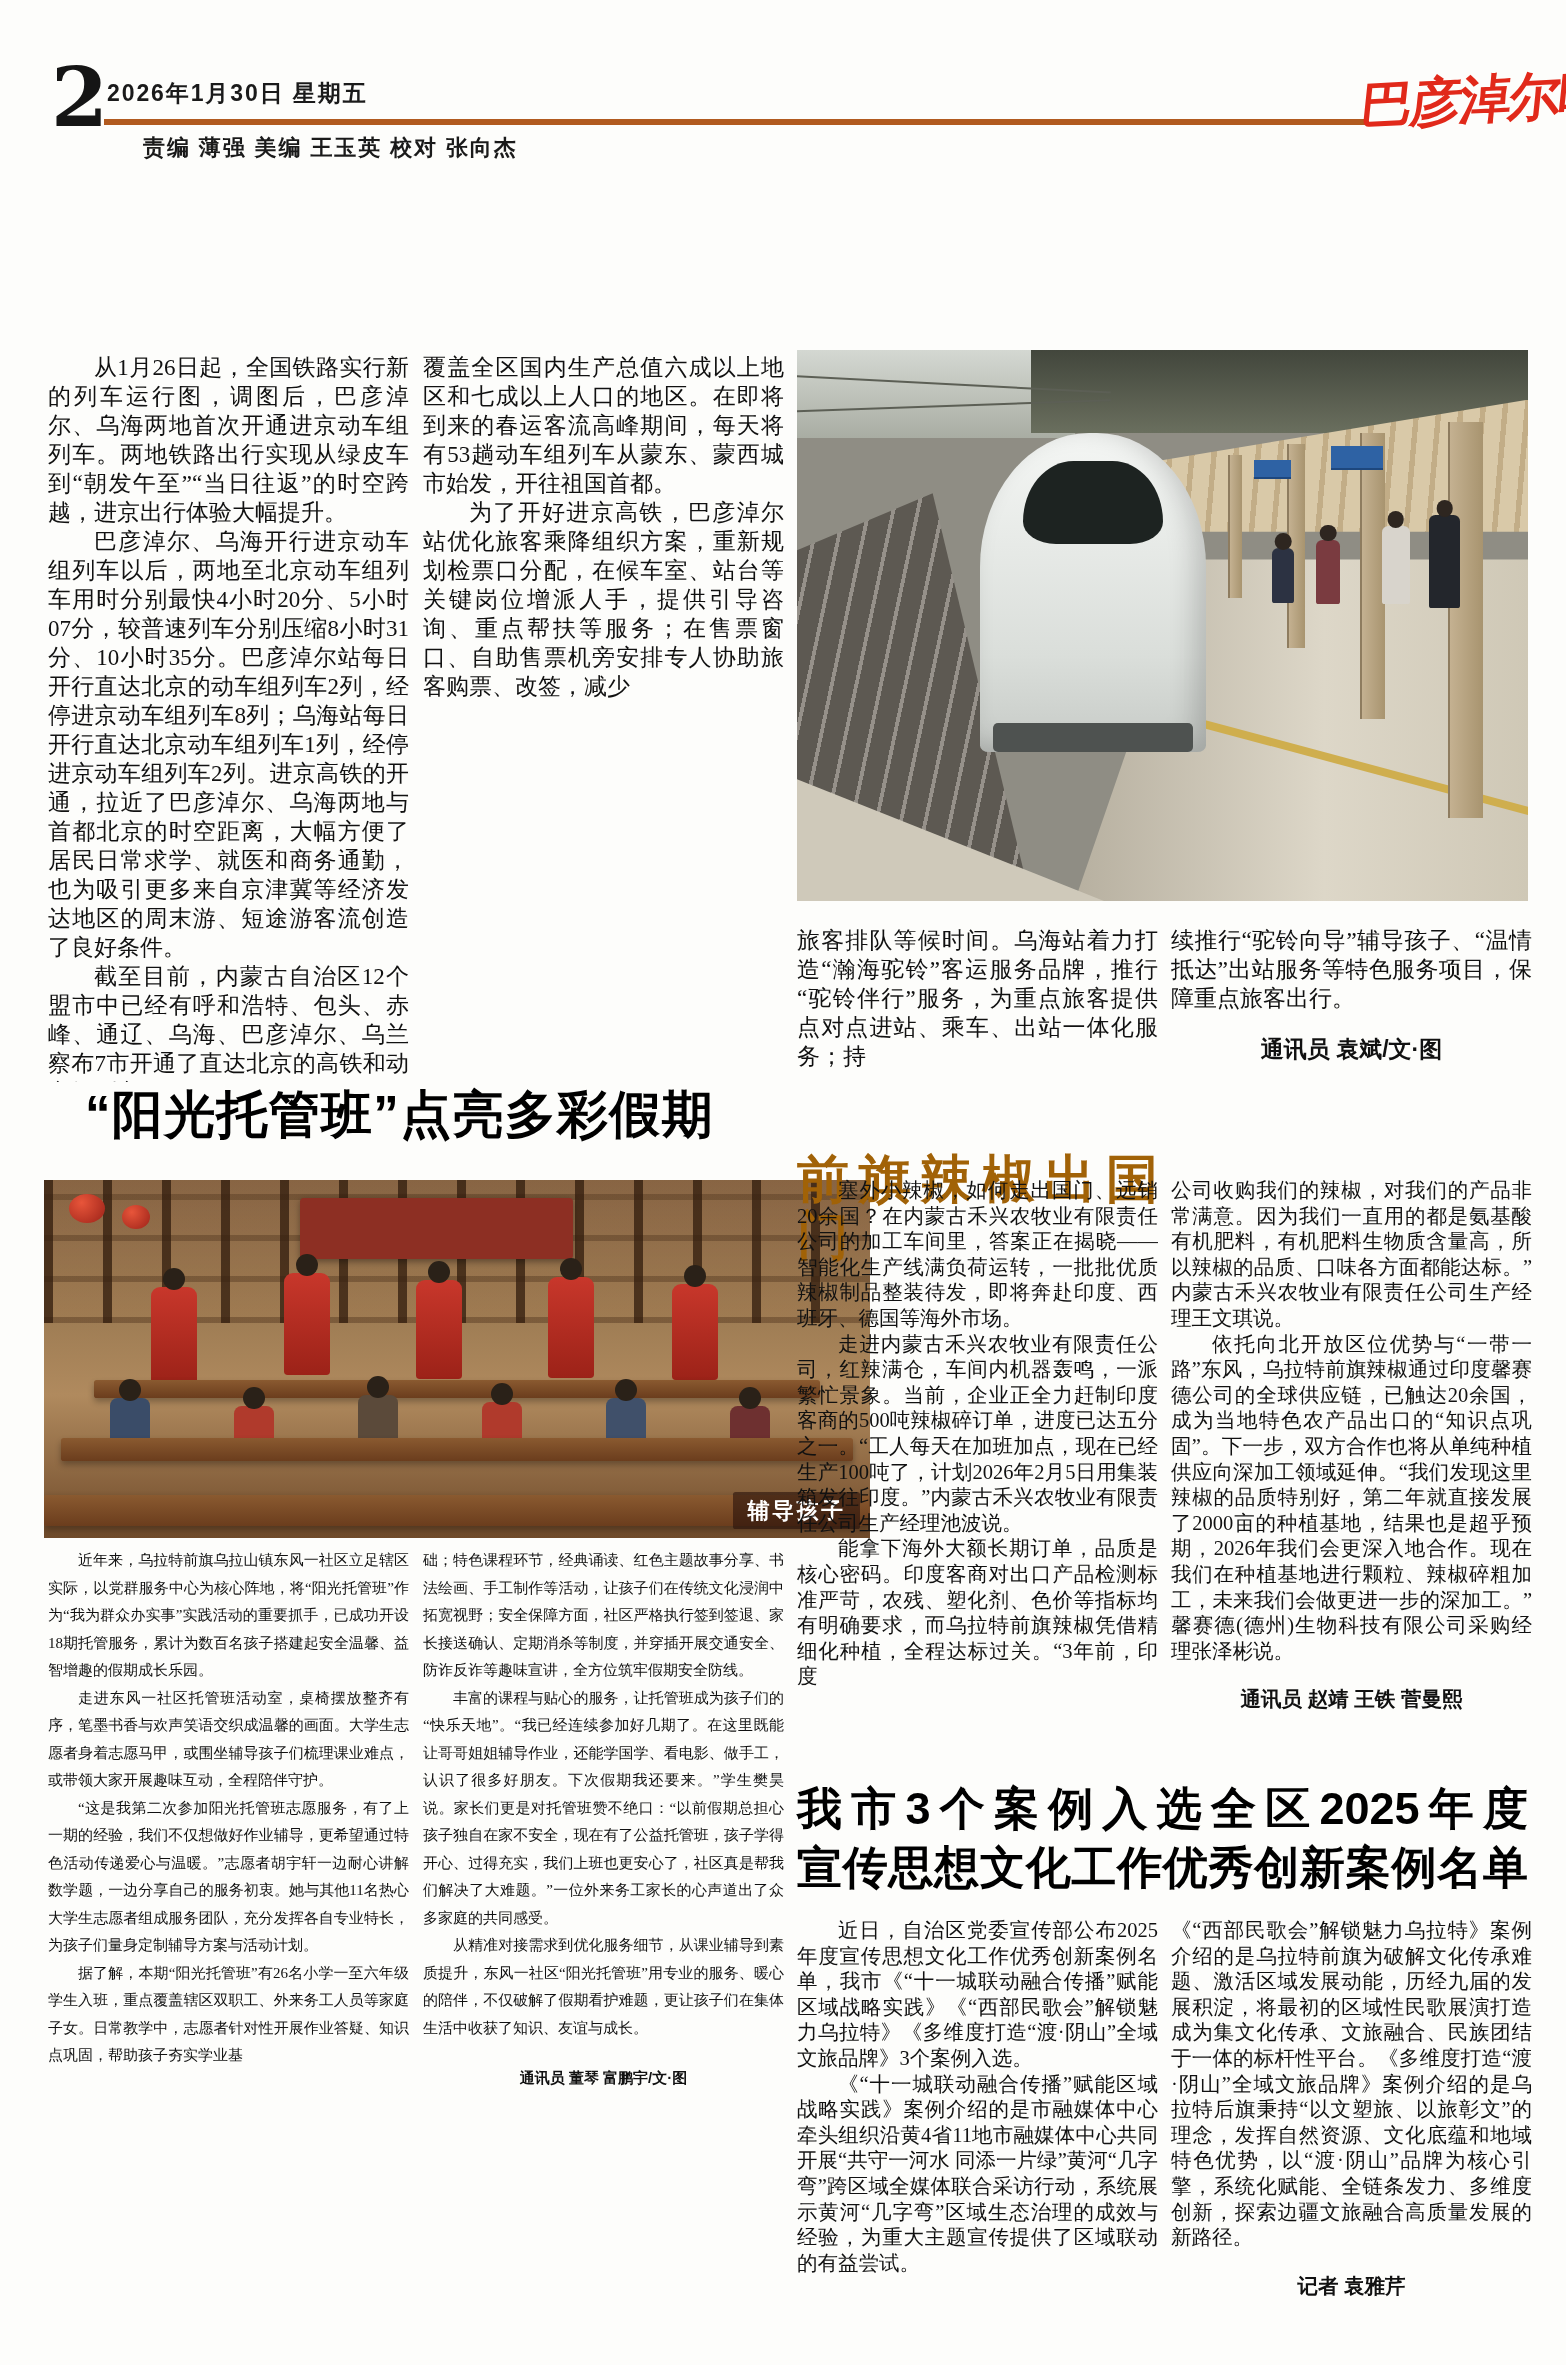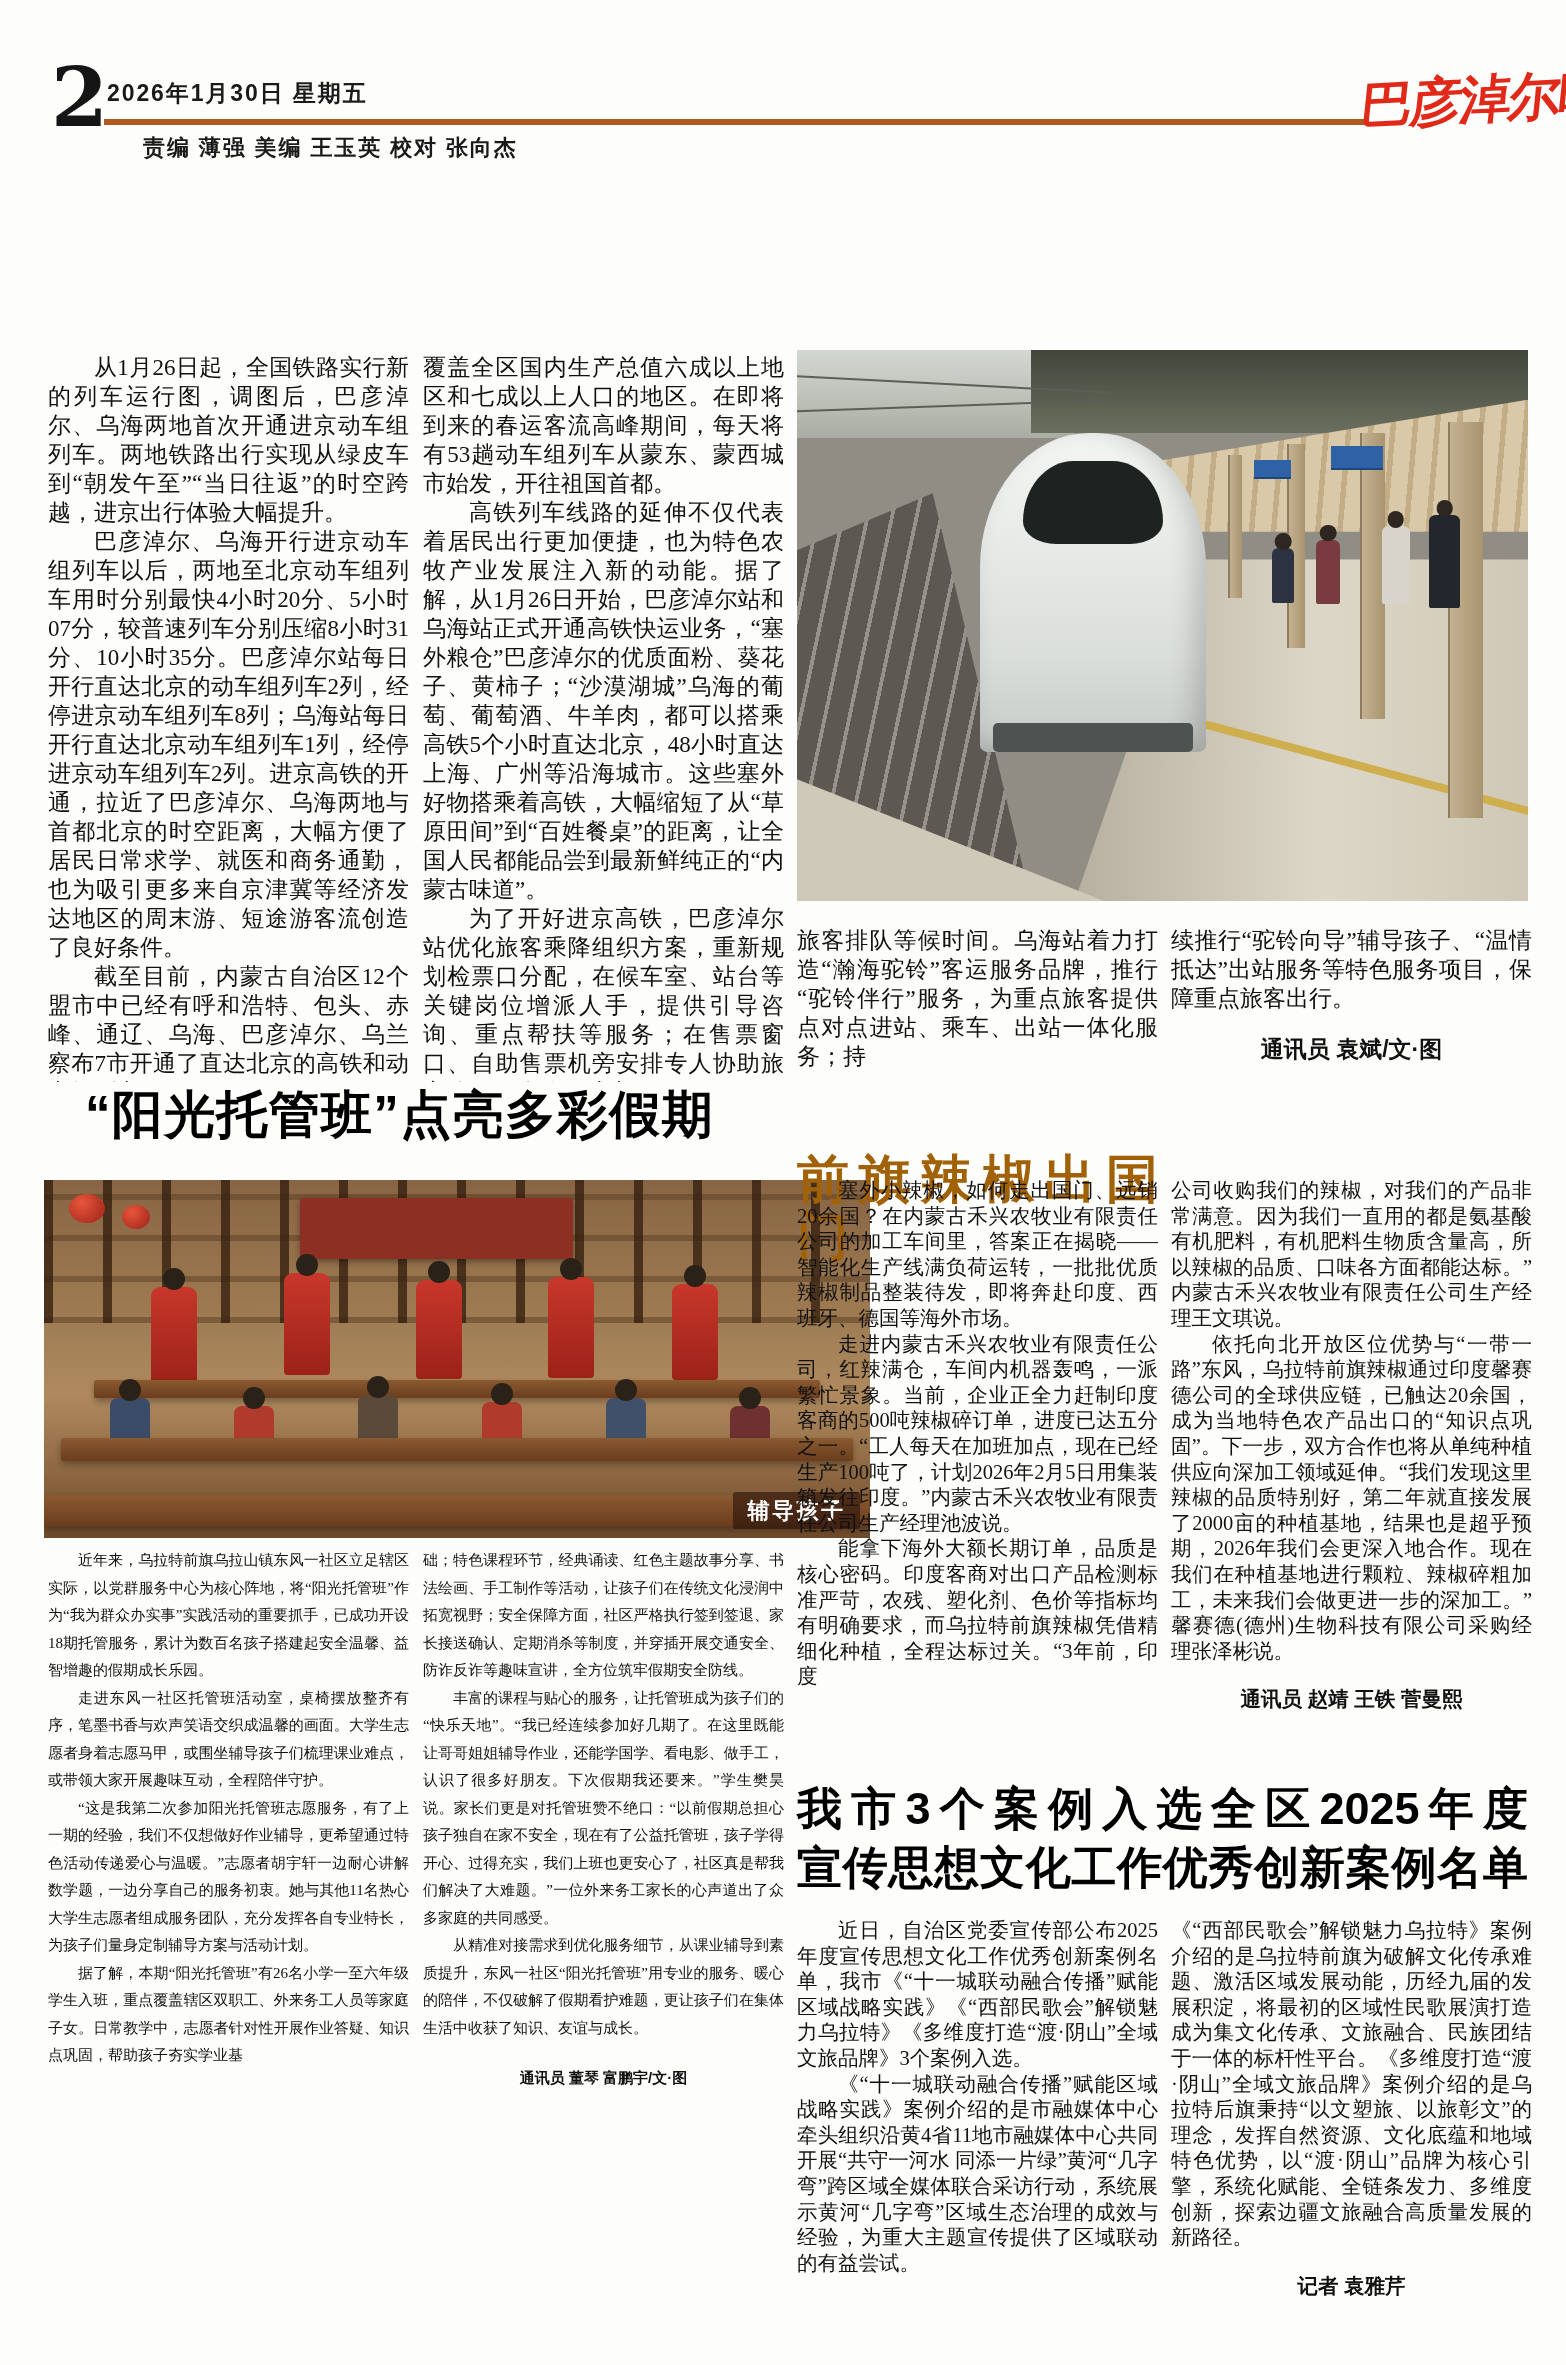--- a/index.html
+++ b/index.html
@@ -144,21 +144,20 @@
   <div class="masthead">巴彦淖尔晚报</div>
 
 
   <div class="col fs-main main-c1">
     <p>从1月26日起，全国铁路实行新的列车运行图，调图后，巴彦淖尔、乌海两地首次开通进京动车组列车。两地铁路出行实现从绿皮车到“朝发午至”“当日往返”的时空跨越，进京出行体验大幅提升。</p>
     <p>巴彦淖尔、乌海开行进京动车组列车以后，两地至北京动车组列车用时分别最快4小时20分、5小时07分，较普速列车分别压缩8小时31分、10小时35分。巴彦淖尔站每日开行直达北京的动车组列车2列，经停进京动车组列车8列；乌海站每日开行直达北京动车组列车1列，经停进京动车组列车2列。进京高铁的开通，拉近了巴彦淖尔、乌海两地与首都北京的时空距离，大幅方便了居民日常求学、就医和商务通勤，也为吸引更多来自京津冀等经济发达地区的周末游、短途游客流创造了良好条件。</p>
     <p>截至目前，内蒙古自治区12个盟市中已经有呼和浩特、包头、赤峰、通辽、乌海、巴彦淖尔、乌兰察布7市开通了直达北京的高铁和动车组列车，</p>
   </div>
   <div class="col fs-main main-c2">
     <p class="cont">覆盖全区国内生产总值六成以上地区和七成以上人口的地区。在即将到来的春运客流高峰期间，每天将有53趟动车组列车从蒙东、蒙西城市始发，开往祖国首都。</p>
-    <p>高铁列车线路的延伸不仅代表着居民出行更加便捷，也为特色农牧产业发展注入新的动能。据了解，从1月26日开始，巴彦淖尔站和乌海站正式开通高铁快运业务，“塞外粮仓”巴彦淖尔的优质面粉、葵花子、黄柿子；“沙漠湖城”乌海的葡萄、葡萄酒、牛羊肉，都可以搭乘高铁5个小时直达北京，48小时直达上海、广州等沿海城市。这些塞外好物搭乘着高铁，大幅缩短了从“草原田间”到“百姓餐桌”的距离，让全国人民都能品尝到最新鲜纯正的“内蒙古味道”。</p>
     <p>为了开好进京高铁，巴彦淖尔站优化旅客乘降组织方案，重新规划检票口分配，在候车室、站台等关键岗位增派人手，提供引导咨询、重点帮扶等服务；在售票窗口、自助售票机旁安排专人协助旅客购票、改签，减少</p>
   </div>
 
   <div class="photo photo-train">
     <div class="pt-sky"></div>
     <div class="pt-canopy"></div>
     <div class="pt-wire1"></div>
     <div class="pt-wire2"></div>
     <div class="pt-ceiling"></div>
     <div class="pt-floor"></div>

